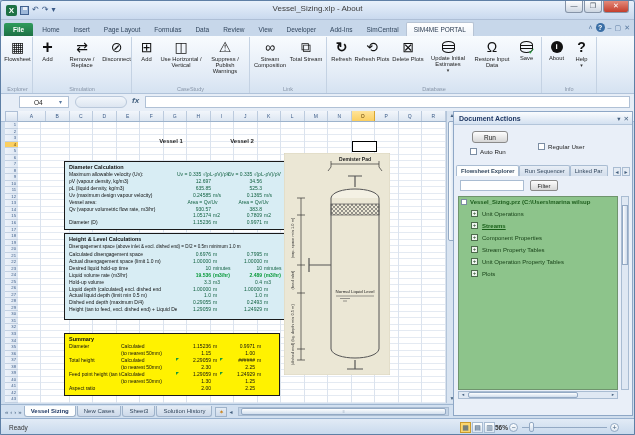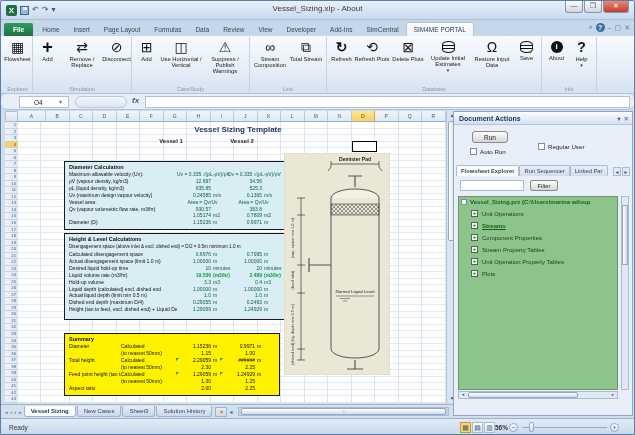--- a/index.html
+++ b/index.html
@@ -44,21 +44,21 @@
   .ric.big{font-size:18px;font-weight:bold;}
   .ric.bold{font-weight:bold;}
   .dbic{width:13px;height:12px;border:1.3px solid #111;border-radius:7px/4px;margin:2px 0 2px 0;position:relative;}
   .dbic:before{content:"";position:absolute;left:0;right:0;top:3px;border-top:1px solid #111;}
   .dbic:after{content:"";position:absolute;left:0;right:0;top:6px;border-top:1px solid #111;}
   .dbchk{position:absolute;right:-3px;bottom:-3px;color:#2e9e44;font-size:8px;font-weight:bold;}
   .abic{width:12px;height:12px;border-radius:50%;background:#111;color:#fff;font-size:8px;font-weight:bold;
     text-align:center;line-height:12px;margin:2px 0;}
   .caret{font-size:5px;color:#333;}
   
-  .fbar{position:absolute;left:0;top:93px;right:0;height:16px;background:#e7eef7;border-bottom:1px solid #a9bed7;border-radius:6px;}
+  .fbar{position:absolute;left:0;top:93px;right:0;height:28px;background:#e7eef7;border-bottom:1px solid #a9bed7;}
   .namebox{position:absolute;left:18px;top:2px;width:50px;height:12px;background:#fff;border:1px solid #b0c1d6;
     font-size:6.5px;line-height:11px;padding-left:14px;color:#222;}
   .nbdrop{position:absolute;left:58px;top:4px;font-size:6px;color:#5a7aa0;}
   .fxpill{position:absolute;left:74px;top:2px;width:52px;height:12px;background:linear-gradient(#f2f6fb,#dde6f1);
     border:1px solid #b9c8db;border-radius:6px;}
   .fx{position:absolute;left:131px;top:2px;font-size:8px;font-style:italic;font-weight:bold;color:#44607f;}
   .finput{position:absolute;left:144px;top:2px;right:4px;height:12px;background:#fff;border:1px solid #b0c1d6;}
   
   .corner{position:absolute;left:4px;top:110px;width:13px;height:11px;background:linear-gradient(#f2f6fb,#d8e2ef);
     border:1px solid #aebfd6;}
@@ -368,21 +368,20 @@
       <div class="rh">37</div>
       <div class="rh">38</div>
       <div class="rh">39</div>
       <div class="rh">40</div>
       <div class="rh">41</div>
       <div class="rh">42</div>
       <div class="rh">43</div>
     </div>
 
   <div class="cells">
-    <div class="sheet-title">Vessel Sizing Template</div>
     <div class="vhead" style="left:123px;">Vessel 1</div>
     <div class="vhead" style="left:194px;">Vessel 2</div>
     <div class="selcell"></div>
 
     <div class="sect" style="left:46px;top:39px;width:296px;height:69px;">
       <div class="shead">Diameter Calculation</div>
       <div id="diamRows">
           <div class="srow">
             <span class="lab">Maximum allowable velocity (Uv):</span>
             <span class="fv">Uv = 0.335 √(ρL-ρV)/ρV</span>

